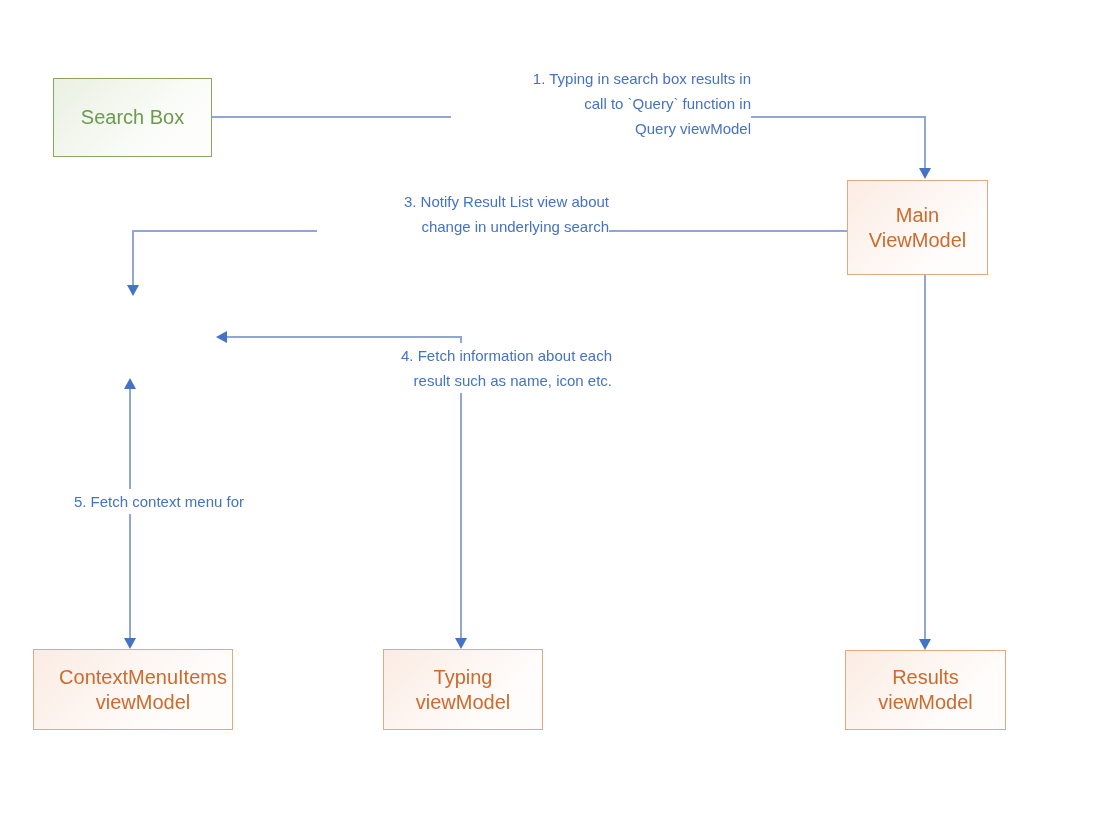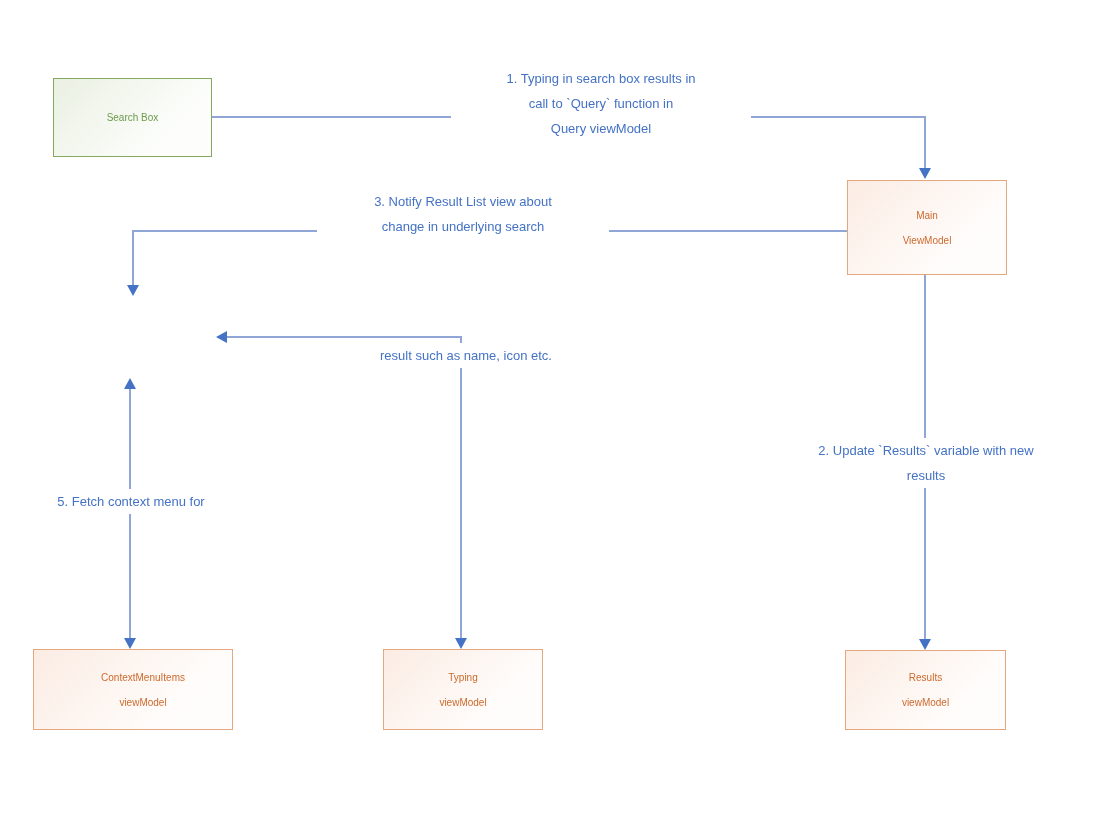--- a/index.html
+++ b/index.html
@@ -25,21 +25,21 @@
     overflow: hidden;
   }
   .node {
     position: absolute;
     z-index: 3;
     display: flex;
     flex-direction: column;
     align-items: center;
     justify-content: center;
     text-align: center;
-    font-size: 10px;
+    font-size: 20px;
     line-height: 25px;
   }
   .node.green {
     border: 1.5px solid var(--green-border);
     color: var(--green-text);
     background: linear-gradient(135deg, var(--green-tint) 0%, #fdfefc 75%);
   }
   .node.orange {
     border: 1.5px solid var(--orange-border);
     color: var(--orange-text);
@@ -60,23 +60,23 @@
   .arrow-left {
     border-top: 6px solid transparent;
     border-bottom: 6px solid transparent;
     border-right: 11px solid var(--arrow);
   }
   .note {
     position: absolute;
     z-index: 2;
     background: var(--bg);
     color: var(--label-text);
-    font-size: 13px;
+    font-size: 15px;
     line-height: 25px;
-    text-align: center;
+    text-align: right;
   }
 </style>
 </head>
 <body>
 
 <div class="canvas">
 
   <div class="line" style="left:212px; top:116px; width:714px; height:2px;"></div>
   <div class="line" style="left:924px; top:116px; width:2px; height:54px;"></div>
   <div class="arrowhead arrow-down" style="left:919px; top:168px;"></div>
@@ -102,37 +102,34 @@
     <div>call to `Query` function in</div>
     <div>Query viewModel</div>
   </div>
 
   <div class="note" style="left:317px; top:189px; width:292px;">
     <div>3. Notify Result List view about</div>
     <div>change in underlying search</div>
   </div>
 
   <div class="note" style="left:320px; top:343px; width:292px;">
+    <div>4. Fetch information about each</div>
     <div>result such as name, icon etc.</div>
   </div>
 
-  <div class="note" style="left:760px; top:438px; width:332px;">
-    <div>2. Update `Results` variable with new</div>
-    <div>results</div>
-  </div>
 
   <div class="note" style="left:18px; top:489px; width:226px;">
     <div>5. Fetch context menu for</div>
   </div>
 
   <div class="node green" style="left:53px; top:78px; width:159px; height:79px;">
     <span>Search Box</span>
   </div>
 
-  <div class="node orange" style="left:847px; top:180px; width:160px; height:95px;">
+  <div class="node orange" style="left:847px; top:180px; width:141px; height:95px;">
     <span>Main</span>
     <span>ViewModel</span>
   </div>
 
 
   <div class="node orange" style="left:33px; top:649px; width:200px; height:81px;padding-left:20px;">
     <span>ContextMenuItems</span>
     <span>viewModel</span>
   </div>
 

